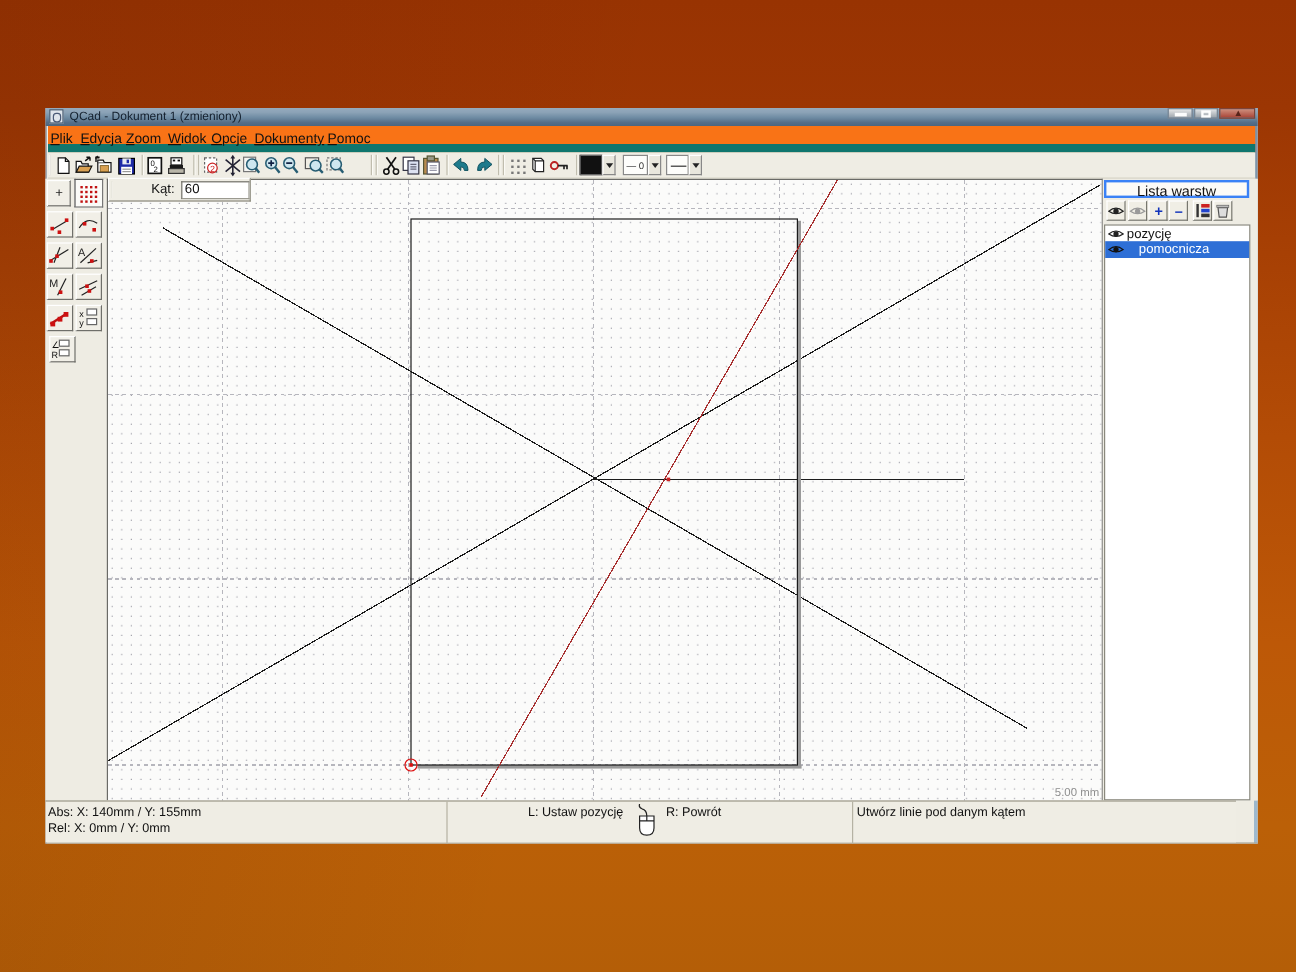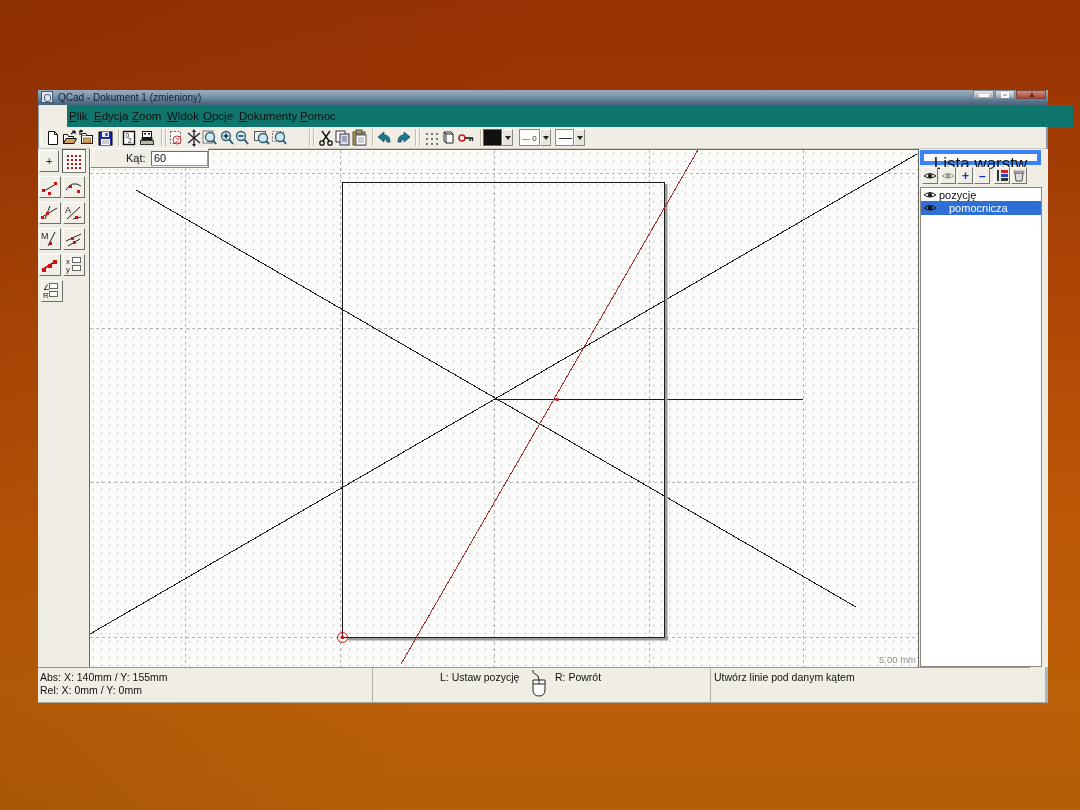--- a/index.html
+++ b/index.html
@@ -13,21 +13,21 @@
 #win { position:absolute; left:38px; top:90px; width:1010px; height:613px; background:#eeece3; }
 #winborderL { position:absolute; left:0; top:0; width:1px; height:613px; background:#8d9aa8; }
 #winborderR { position:absolute; left:1007px; top:0; width:3px; height:613px; background:linear-gradient(#7b92a8,#9fbacf); }
 #winborderB { position:absolute; left:0; top:612px; width:1010px; height:1px; background:#a9a698; }
 #titlebar { position:absolute; left:0; top:0; width:1010px; height:15px;
   background: linear-gradient(to bottom, #96abbe 0%, #8ba2b6 25%, #6d8aa2 55%, #566f89 80%, #4d667f 100%);
 }
 #titletext { position:absolute; left:20px; top:2px; font-size:10px; color:#14202e; white-space:nowrap; }
 #qicon { position:absolute; left:3px; top:1px; width:12px; height:12px; background:#dfe5ec; border:1px solid #43586e; }
 #qicon:before { content:""; position:absolute; left:2px; top:2px; width:5px; height:6px; border:1px solid #4a5a77; border-radius:3px;}
-#menubar { position:absolute; left:2px; top:15px; width:1006px; height:22px; background:#0f766e; border-bottom:3px solid #0f766e;margin-left:27px; }
+#menubar { position:absolute; left:2px; top:15px; width:1006px; height:22px; background:#f97316; border-bottom:7px solid #0f766e; }
 .menu { position:absolute; top:5px; font-size:11.5px; color:#111; }
 #toolbar { position:absolute; left:2px; top:37px; width:1006px; height:22px; background:#efede4; border-bottom:1px solid #cfccbc; }
 .tbtn { position:absolute; top:2px; width:18px; height:18px; }
 .tsep { position:absolute; top:2px; width:2px; height:17px; border-left:1px solid #c0bdae; border-right:1px solid #fbfaf5; }
 #main { position:absolute; left:0px; top:59px; width:1010px; height:518px; background:#eeece3; }
 #canvas { position:absolute; left:51px; top:0px; width:830px; height:518px; background:#fbfbfa; border-top:1px solid #6a6a66; border-left:1px solid #6a6a66; border-right:1px solid #6a6a66; }
 #leftdock { position:absolute; left:0; top:0; width:51px; height:518px; background:#eeece3; }
 #rightpanel { position:absolute; left:881px; top:0; width:129px; height:518px; background:#eeece3; }
 .pbtn { position:absolute; width:16px; height:17px; background:#f0eee5; border-top:1px solid #fff; border-left:1px solid #fff; border-right:1px solid #77776f; border-bottom:1px solid #77776f; }
 #optbar { position:absolute; left:0px; top:-2px; width:119px; height:20px; background:#efede4; border:1px solid #fff; border-right:1px solid #8a897d; border-bottom:1px solid #8a897d; }
@@ -53,21 +53,21 @@
     <div class="win-btn" style="left:978px;width:30px;background:linear-gradient(#cf8f7e,#a84537);border:1px solid #7d4438;">
         <div style="position:absolute;left:11px;top:-1px;color:#58241a;font-size:8px;font-weight:bold;">▲</div>
       </div>
   </div>
   <div id="menubar">
     <span class="menu" style="left:2px;"><u>P</u>lik</span>
     <span class="menu" style="left:27px;"><u>E</u>dycja</span>
     <span class="menu" style="left:65px;"><u>Z</u>oom</span>
     <span class="menu" style="left:100px;"><u>W</u>idok</span>
     <span class="menu" style="left:136px;"><u>O</u>pcje</span>
-    <span class="menu" style="left:172px;"><u>D</u>okumenty</span>
+    <span class="menu" style="left:172px;text-decoration:underline;"><u>D</u>okumenty</span>
     <span class="menu" style="left:233px;"><u>P</u>omoc</span>
   </div>
   <div id="toolbar">
       <div style="position:absolute;left:1px;top:2px;width:1px;height:17px;border-left:1px solid #fff;background:#b8b5a6;"></div>
     <div class="tbtn" style="left:4px;"><svg width="18" height="18">
           <path d="M4.5 2.5 L10.5 2.5 L13.5 5.5 L13.5 15.5 L4.5 15.5 Z" fill="#fff" stroke="#111"></path>
           <path d="M10.5 2.5 L10.5 5.5 L13.5 5.5" fill="none" stroke="#111"></path>
         </svg></div>
     <div class="tbtn" style="left:21px;"><svg width="18" height="18">
           <path d="M2.5 14.5 L2.5 5.5 L6.5 5.5 L7.5 7.5 L12.5 7.5 L12.5 14.5 Z" fill="#fff" stroke="#111"></path>
@@ -365,21 +365,21 @@
         <rect x="465.5" y="248" width="3" height="3" fill="#cc2222"></rect>
         <text x="826" y="513" text-anchor="end" font-size="9.5" fill="#8e8e8e" font-family="Liberation Sans">5.00 mm</text>
       </svg>
       <div id="optbar">
           <div style="position:absolute;left:2px;top:2px;width:1px;height:14px;border-left:1px solid #f8f7f2;background:#c6c3b4;"></div>
         <div style="position:absolute;left:35px;top:3px;font-size:11px;color:#111;text-align:right;">Kąt:</div>
         <div style="position:absolute;left:60px;top:2px;width:57px;height:15px;background:#fff;border:1px solid #9b9a90;border-top-color:#6e6d64;border-left-color:#6e6d64;font-size:11px;color:#111;padding-left:2px;">60</div>
       </div>
     </div>
     <div id="rightpanel">
-      <div style="position:absolute;left:1px;top:1px;width:121px;height:15px;background:#fcfbf7;border:4px solid #3b82f6;text-align:center;font-size:17px;color:#111;">Lista warstw</div>
+      <div style="position:absolute;left:1px;top:1px;width:121px;height:15px;background:#fcfbf7;border:2px solid #3b82f6;text-align:center;font-size:12px;color:#111;">Lista warstw</div>
       <div class="pbtn" style="left:3px;top:18px;"><svg width="14" height="15">
             <path d="M1 8 Q 7 3 13 8 Q 7 12 1 8 Z" fill="none" stroke="#222"></path>
             <circle cx="7" cy="8" r="2.2" fill="#222"></circle>
           </svg></div>
       <div class="pbtn" style="left:21px;top:18px;"><svg width="14" height="15">
             <path d="M1 8 Q 7 3 13 8 Q 7 12 1 8 Z" fill="none" stroke="#999"></path>
             <circle cx="7" cy="8" r="2.2" fill="#999"></circle>
           </svg></div>
       <div class="pbtn" style="left:38px;top:18px;font-weight:bold;color:#1133bb;font-size:12px;">
           <div style="position:absolute;left:4px;top:1px;">+</div>

